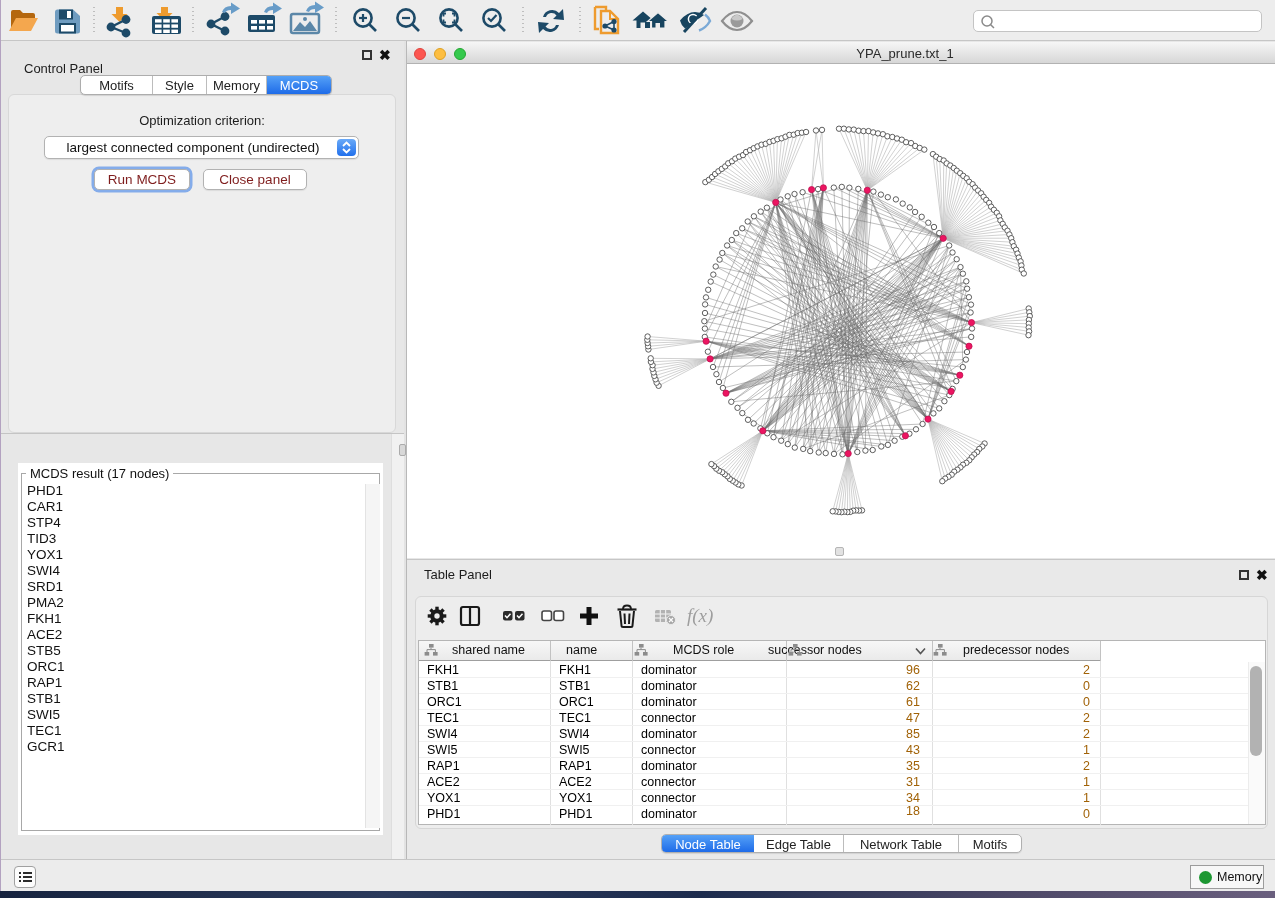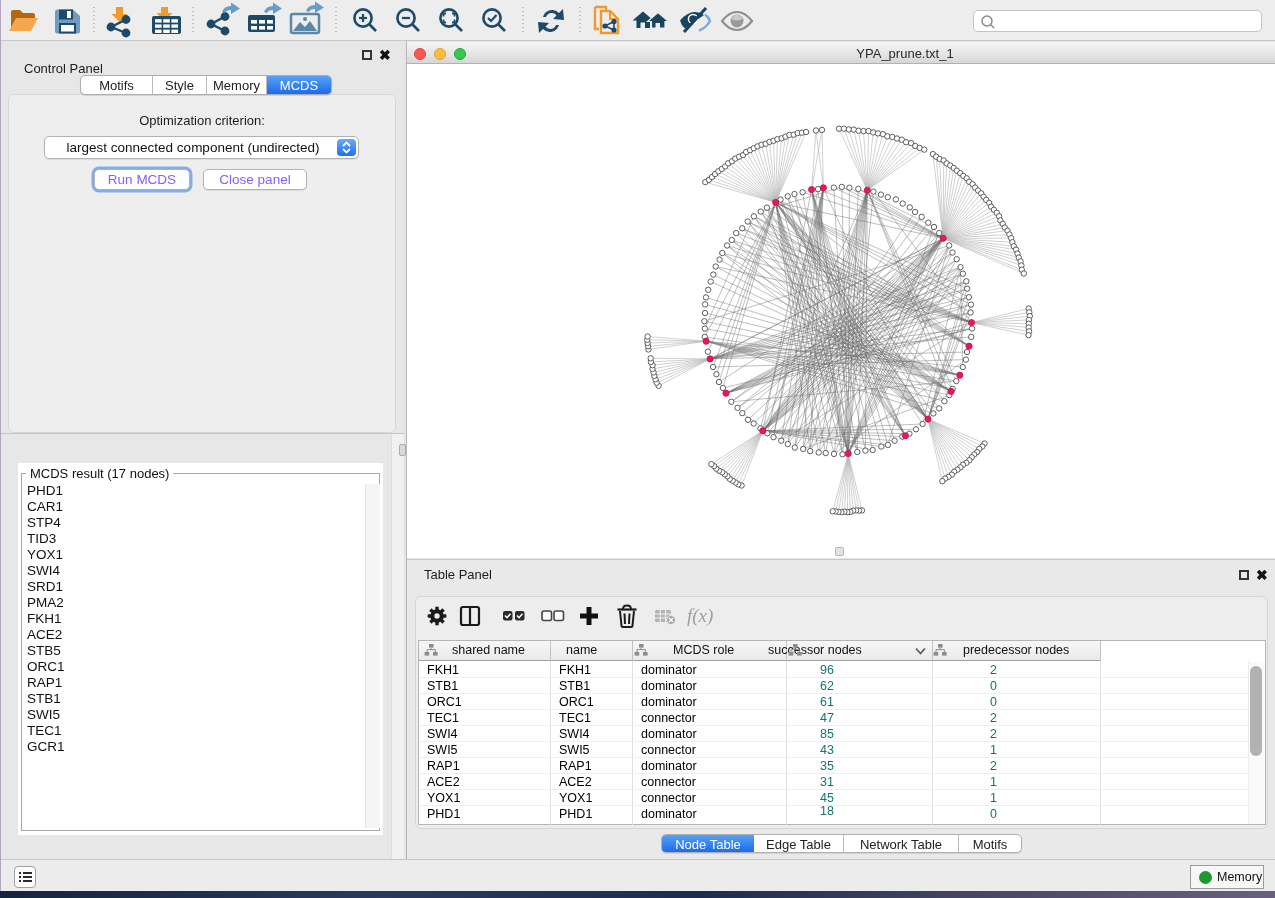--- a/index.html
+++ b/index.html
@@ -12,21 +12,21 @@
 .floatbtn{width:10px;height:10px;border:2px solid #333}
 .closebtn{font-size:14px;font-weight:bold;color:#111;line-height:10px}
 #tabs{left:80px;top:75px;height:20px;display:flex;border:1px solid #adadad;border-radius:5px;overflow:hidden;background:#fff;box-shadow:0 1px 1px rgba(0,0,0,0.12)}
 .tab{font-size:13px;color:#222;text-align:center;line-height:19px;border-right:1px solid #bcbcbc}
 .tabsel{background:linear-gradient(#55a1f7,#1e6be8);color:#fff;border-right:none}
 #cp-body{left:8px;top:94px;width:388px;height:339px;background:#eeeeee;border:1px solid #d8d8d8;border-radius:6px}
 #optlabel{left:0;top:113px;width:404px;text-align:center}
 #combo{left:44px;top:136px;width:315px;height:23px;background:#fff;border:1px solid #b2b2b2;border-radius:5px;box-shadow:0 1px 1px rgba(0,0,0,0.08)}
 #combo .ctext{position:absolute;left:0;top:3px;width:296px;text-align:center;font-size:13.5px;color:#111;white-space:nowrap}
 #spinner{position:absolute;right:2px;top:2px;width:19px;height:17px;border-radius:4px;background:linear-gradient(#6aaaf8,#2170ec)}
-.btn{background:#fff;border:1px solid #b2b2b2;border-radius:5px;font-size:13.5px;color:#8b5cf6;text-align:center;box-shadow:0 1px 1px rgba(0,0,0,0.08)}
+.btn{background:#fff;border:1px solid #b2b2b2;border-radius:5px;font-size:13.5px;color:#7f1d1d;text-align:center;box-shadow:0 1px 1px rgba(0,0,0,0.08)}
 #runbtn{left:94px;top:169px;width:96px;height:21px;line-height:20px;box-shadow:0 0 0 2.5px rgba(105,155,232,0.8)}
 #closebtn2{left:203px;top:169px;width:104px;height:21px;line-height:20px}
 #cp-sep{left:0;top:433px;width:404px;height:1px;background:#c4c4c4}
 #mcds-box{left:18px;top:463px;width:365px;height:372px;background:#fff}
 #mcds-border{left:21px;top:473px;width:359px;height:358px;border:1px solid #a8a8a8}
 #mcds-label{left:26px;top:466px;background:#fff;padding:0 4px;font-size:13px;color:#111}
 #mcds-list{left:27px;top:483px;font-size:13.5px;color:#111;line-height:16px}
 #mcds-scroll{left:365px;top:484px;width:15px;height:344px;background:#f5f5f5;border-left:1px solid #e3e3e3}
 #cp-scroll{left:391px;top:434px;width:13px;height:425px;background:#f1f1f1;border-left:1px solid #dedede}
 #divider{left:404px;top:41px;width:3px;height:818px;background:#e3e3e3;border-right:1px solid #b8b8b8}
@@ -39,21 +39,21 @@
 #hknob{left:835px;top:547px;width:9px;height:9px;background:#e2e2e2;border:1px solid #b5b5b5;border-radius:2px}
 
 #tablepanel{left:407px;top:559px;width:868px;height:300px;background:#e9e9e9;border-top:1px solid #c6c6c6}
 #tp-title{left:424px;top:567px}
 #tp-body{left:415px;top:596px;width:853px;height:233px;background:#ededed;border:1px solid #d6d6d6;border-radius:6px}
 #tblhead{left:419px;top:641px;width:682px;height:20px;background:linear-gradient(#f7f7f7,#eaeaea);border-bottom:1px solid #9f9f9f}
 .hlabel{position:absolute;top:643px;font-size:12.5px;color:#111;white-space:nowrap}
 .hsep{position:absolute;top:641px;width:1px;height:20px;background:#c2c2c2}
 .vline{position:absolute;top:661px;width:1px;height:164px;background:#e0e0e0}
 .row{position:absolute;font-size:12.5px;color:#000;white-space:nowrap}
-.rnum{position:absolute;font-size:12.5px;color:#0f766e;text-align:left;white-space:nowrap}
+.rnum{position:absolute;font-size:12.5px;color:#a16207;text-align:right;white-space:nowrap}
 #tscroll{left:1248px;top:662px;width:17px;height:162px;background:#fafafa;border-left:1px solid #ececec}
 #tthumb{left:1250px;top:666px;width:12px;height:90px;background:#b2b2b2;border-radius:6px}
 #btabs{left:661px;top:834px;height:19px;display:flex;border:1px solid #b0b0b0;border-radius:5px;overflow:hidden;background:#fff;box-shadow:0 1px 1px rgba(0,0,0,0.1)}
 
 #statusbar{left:0;top:859px;width:1275px;height:32px;background:#ececec;border-top:1px solid #c6c6c6}
 #sb-icon{left:14px;top:866px;width:22px;height:22px;background:#fcfcfc;border:1px solid #a0a0a0;border-radius:4px}
 #memorybtn{left:1190px;top:865px;width:74px;height:24px;background:#f7f7f7;border:1px solid #9c9c9c;font-size:12.5px;color:#111}
 #wallpaper{left:0;top:891px;width:1275px;height:7px;background:linear-gradient(90deg,#16233f,#2b3a5c 30%,#1d2c4e 55%,#4e4968 80%,#6a5f7e)}
 #leftsliver{left:0;top:0;width:1px;height:891px;background:#b3a2c0}
 </style></head>
@@ -665,21 +665,21 @@
 <div class="abs" style="left:419px;top:756.5px;width:846px;height:1px;background:#f0f0f0"></div>
 <div class="row" style="left:427px;top:775px">ACE2</div>
 <div class="row" style="left:559px;top:775px">ACE2</div>
 <div class="row" style="left:641px;top:775px">connector</div>
 <div class="rnum" style="left:820px;top:775px;width:100px">31</div>
 <div class="rnum" style="left:990px;top:775px;width:100px">1</div>
 <div class="abs" style="left:419px;top:772.5px;width:846px;height:1px;background:#f0f0f0"></div>
 <div class="row" style="left:427px;top:791px">YOX1</div>
 <div class="row" style="left:559px;top:791px">YOX1</div>
 <div class="row" style="left:641px;top:791px">connector</div>
-<div class="rnum" style="left:820px;top:791px;width:100px">45</div>
+<div class="rnum" style="left:820px;top:791px;width:100px">34</div>
 <div class="rnum" style="left:990px;top:791px;width:100px">1</div>
 <div class="abs" style="left:419px;top:788.5px;width:846px;height:1px;background:#f0f0f0"></div>
 <div class="row" style="left:427px;top:807px">PHD1</div>
 <div class="row" style="left:559px;top:807px">PHD1</div>
 <div class="row" style="left:641px;top:807px">dominator</div>
 <div class="rnum" style="left:820px;top:804px;width:100px">18</div>
 <div class="rnum" style="left:990px;top:807px;width:100px">0</div>
 <div class="abs" style="left:419px;top:804.5px;width:846px;height:1px;background:#f0f0f0"></div>
 <div class="abs" id="tscroll"></div>
 <div class="abs" id="tthumb"></div>

